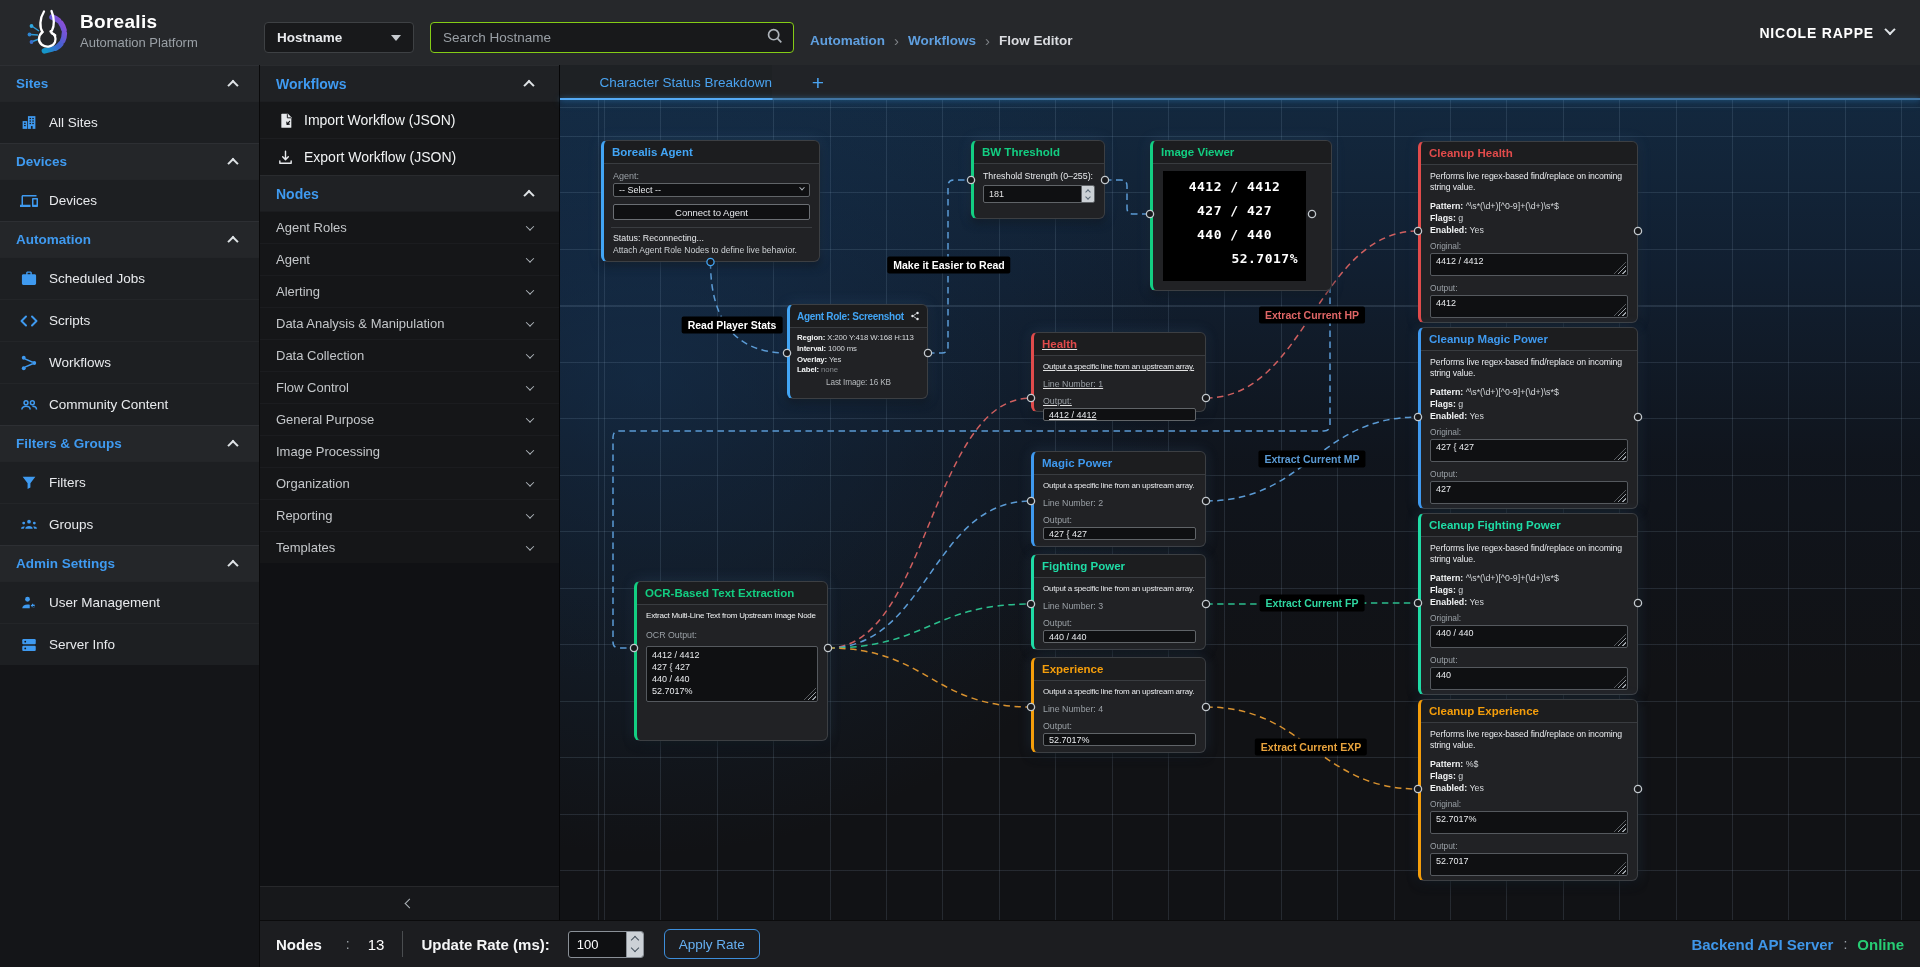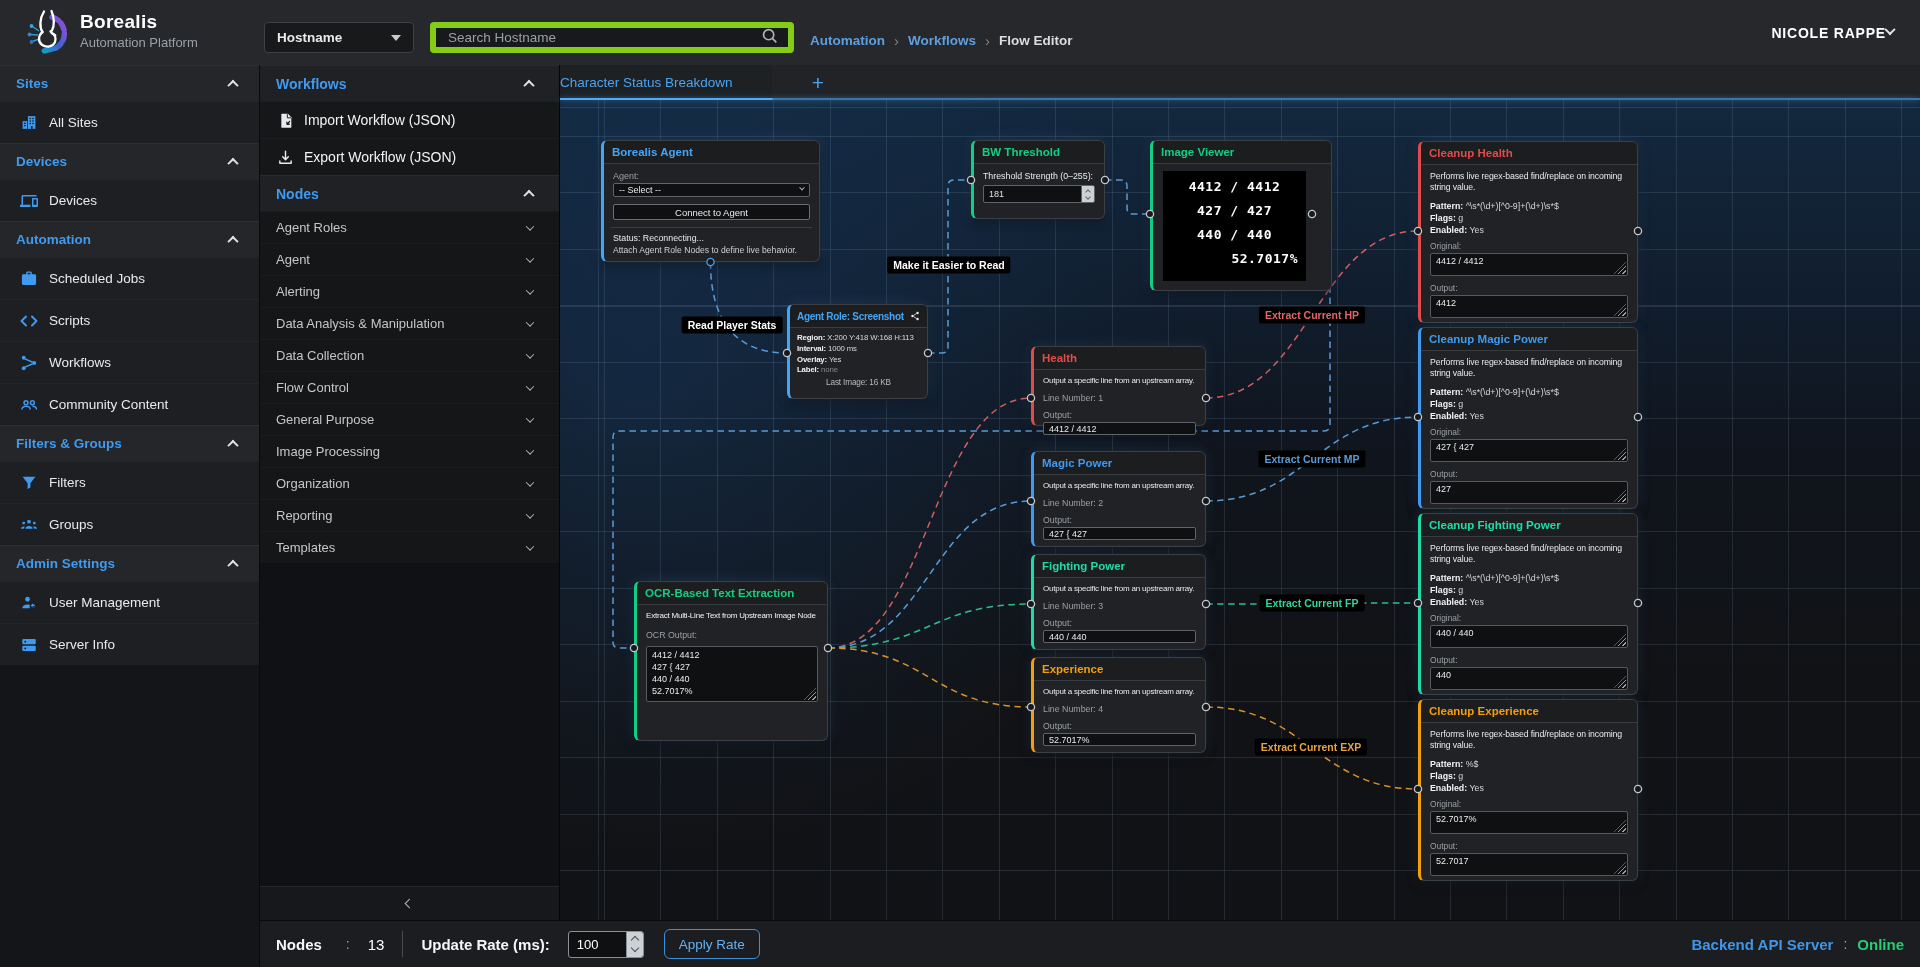--- a/index.html
+++ b/index.html
@@ -4,28 +4,28 @@
 <style>
   * { margin:0; padding:0; box-sizing:border-box; }
   html,body { width:1920px; height:967px; overflow:hidden; background:#0a1018; font-family:"Liberation Sans", sans-serif; }
 
   
   #header { position:absolute; left:0; top:0; width:1920px; height:65px; background:#26282b; z-index:30;padding-left:16px; }
   .logo-wrap { position:absolute; left:24px; top:8px; width:48px; height:50px; }
   .brand-title { position:absolute; left:80px; top:11px; font-size:19px; font-weight:bold; color:#fff; letter-spacing:.3px; }
   .brand-sub { position:absolute; left:80px; top:35px; font-size:13px; color:#9aa0a6; }
   .host-select { position:absolute; left:264px; top:22px; width:150px; height:31px; background:#18191b; border:1px solid #3e4144; border-radius:4px; color:#e8eaed; font-size:13.5px; font-weight:bold; display:flex; align-items:center; padding:0 12px; justify-content:space-between; }
-  .search-box { position:absolute; left:430px; top:22px; width:364px; height:31px; background:#18191b; border:6px solid #84cc16; border-radius:4px; display:flex; align-items:center; padding:0 10px 0 12px; }
+  .search-box { position:absolute; left:430px; top:22px; width:364px; height:31px; background:#18191b; border:1px solid #84cc16; border-radius:4px; display:flex; align-items:center; padding:0 10px 0 12px; }
   .search-box input { flex:1; background:transparent; border:none; outline:none; color:#e8eaed; font-size:13.5px; font-family:"Liberation Sans", sans-serif; }
   .search-box input::placeholder { color:#9aa0a6; }
   .breadcrumb { position:absolute; left:810px; top:0; height:65px; display:flex; align-items:center; padding-top:16px; font-size:13.5px; gap:9px; }
   .bc-link { color:#5f9fdf; font-weight:bold; }
   .bc-sep { color:#7e8286; font-size:15px; }
   .bc-current { color:#dadce0; font-weight:bold; }
-  .user-menu { position:absolute; right:26px; top:0; height:65px; display:flex; align-items:center; color:#fff; font-size:14px; font-weight:bold; letter-spacing:.8px; }
+  .user-menu { position:absolute; right:26px; top:0; height:65px; display:flex; align-items:center; gap:12px; color:#fff; font-size:14px; font-weight:bold; letter-spacing:.8px; }
 
   .chev { display:inline-block; width:8px; height:8px; border-right:2px solid #dfe3e6; border-bottom:2px solid #dfe3e6; }
   .chev.down { transform:rotate(45deg) translate(-1px,-1px); }
   .chev.up { transform:rotate(-135deg) translate(-1px,-1px); }
   .chev.left { transform:rotate(135deg); }
   .chev.sm { width:6px; height:6px; border-width:1.5px; }
   .chev.grey { border-color:#aeb4ba; }
 
   
   #sidebar { position:absolute; left:0; top:65px; width:260px; height:902px; background:#141518; border-right:1px solid #0a0a0b; z-index:20; }
@@ -40,21 +40,21 @@
   .pn-header { height:36px; background:#1f2124; display:flex; align-items:center; justify-content:space-between; padding:0 26px 0 16px; border-top:1px solid #292b2e; }
   .pn-header span.lab { color:#3f9af0; font-weight:bold; font-size:14px; }
   .pn-action { height:37px; background:#161719; display:flex; align-items:center; gap:9px; padding:0 16px; border-top:1px solid #1d1e21; }
   .pn-action span.lab { color:#f1f3f4; font-size:14px; }
   .pn-cat { height:32px; background:#151618; display:flex; align-items:center; justify-content:space-between; padding:0 26px 0 16px; border-top:1px solid #1b1c1f; }
   .pn-cat span.lab { color:#c4c7ca; font-size:13px; }
   .pn-footer { position:absolute; left:0; bottom:0; width:100%; height:34px; background:#17181b; border-top:1px solid #27282b; display:flex; align-items:center; justify-content:center; }
 
   
   #tabbar { position:absolute; left:560px; top:65px; width:1360px; height:35px; background:#212327; z-index:25; }
-  .tab-active { position:absolute; left:0; top:0; width:212px; height:35px; background:#1e2124; color:#4aa3f0; font-size:13.5px; display:flex; align-items:center; justify-content:flex-start; }
+  .tab-active { position:absolute; left:0; top:0; width:212px; height:35px; background:#1e2124; color:#4aa3f0; font-size:13.5px; display:flex; align-items:center; justify-content:flex-end; }
   .tab-add { position:absolute; left:237px; top:0; width:42px; height:35px; color:#4aa3f0; font-size:21px; font-weight:300; display:flex; align-items:center; justify-content:center; }
   #tab-glow { position:absolute; left:560px; top:98px; width:1360px; height:2px; z-index:26;
     background:linear-gradient(to right, #55aaf4 0px, #55aaf4 212px, rgba(85,170,244,.6) 213px, rgba(85,170,244,.6) 100%);
     box-shadow:0 2px 9px rgba(66,165,245,.4), 0 0 4px rgba(66,165,245,.4); }
 
   
   #canvas { position:absolute; left:560px; top:100px; width:1360px; height:820px; overflow:hidden;
     background-color:#111215;
     background-image:
       repeating-linear-gradient(to right, rgba(160,190,215,.14) 0 1px, transparent 1px 56.4px),
@@ -441,21 +441,21 @@
     </div>
     <div class="nbody" style="padding:5px 7px 7px;font-size:7.8px;line-height:1.32;letter-spacing:-0.15px;">
       <div class="nrow oneline"><b>Region:</b> <span style="color:#d5d8db">X:200 Y:418 W:168 H:113</span></div>
       <div class="nrow"><b>Interval:</b> <span style="color:#d5d8db">1000 ms</span></div>
       <div class="nrow"><b>Overlay:</b> <span style="color:#d5d8db">Yes</span></div>
       <div class="nrow"><b>Label:</b> <span style="color:#85898d">none</span></div>
       <div style="text-align:center;color:#b6babd;font-size:8.2px;margin-top:2px;">Last Image:  16 KB</div>
     </div>
   </div>
 
-  <div class="node" style="left:471px;top:246px;width:175px;height:80px;--ac:#e14b4b;">
+  <div class="node" style="left:471px;top:232px;width:175px;height:80px;text-decoration:underline;--ac:#e14b4b;">
     <div class="ntitle">Health</div>
     <div class="nbody" style="padding-top:6px;">
       <div class="oneline" style="font-size:8px;color:#e8eaed;letter-spacing:-0.22px;">Output a specific line from an upstream array.</div>
       <div class="nlab" style="margin-top:8px;">Line Number: 1</div>
       <div class="nlab" style="margin-top:7px;">Output:</div>
       <div class="ninput" style="margin-top:2px;height:13px;display:flex;align-items:center;">
           <span>4412 / 4412</span>
         </div>
     </div>
   </div>

